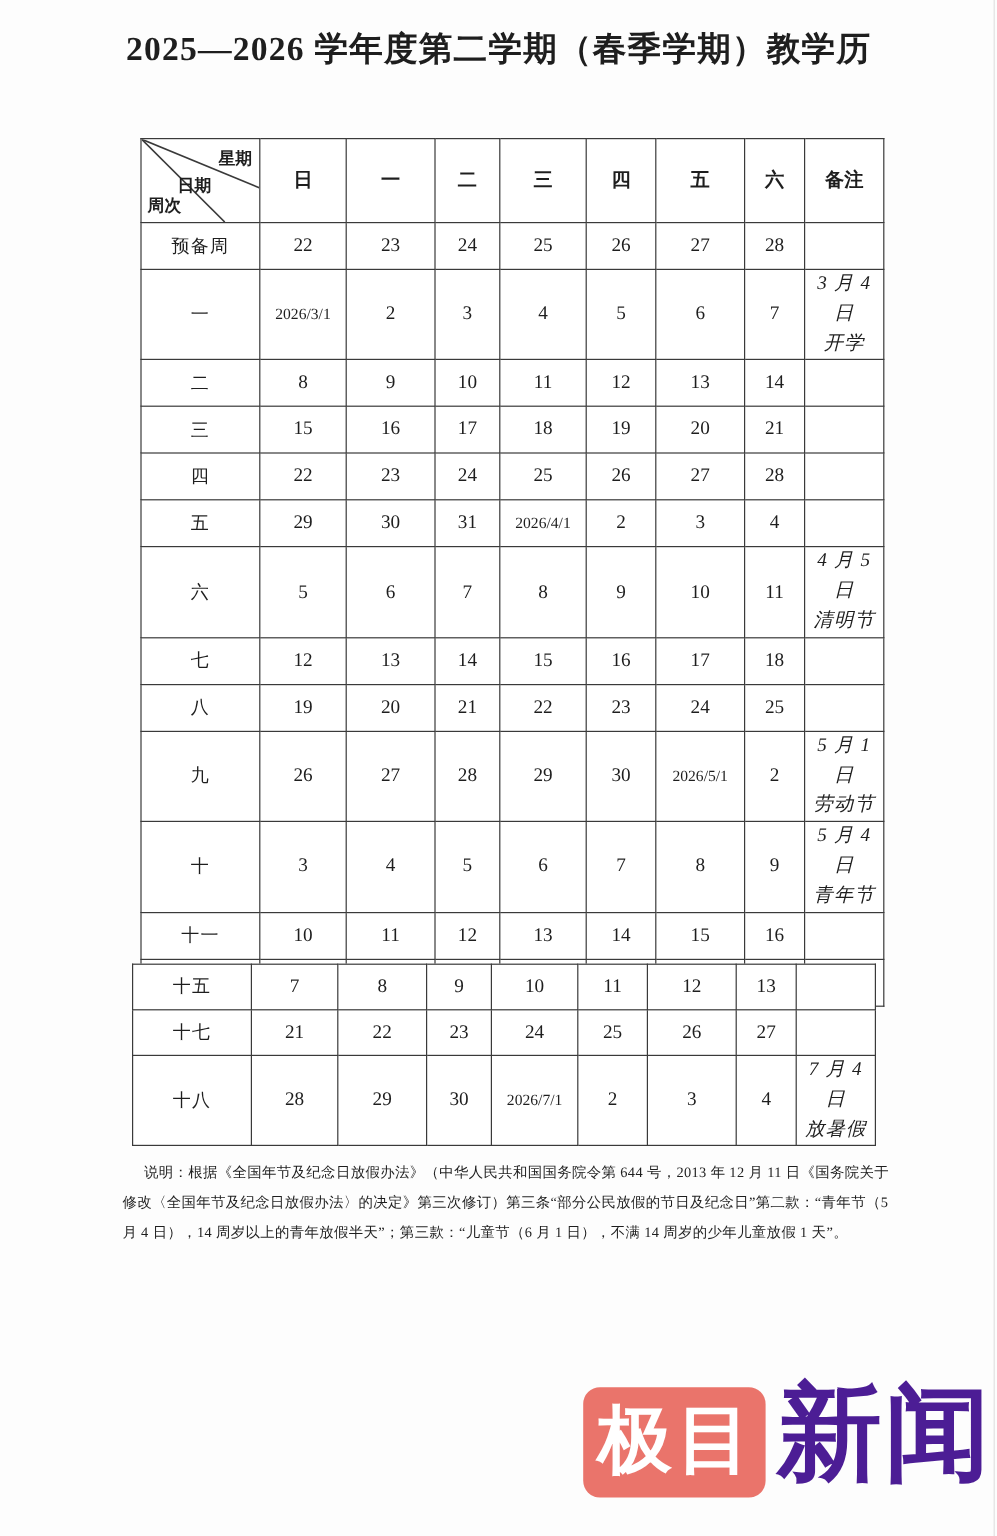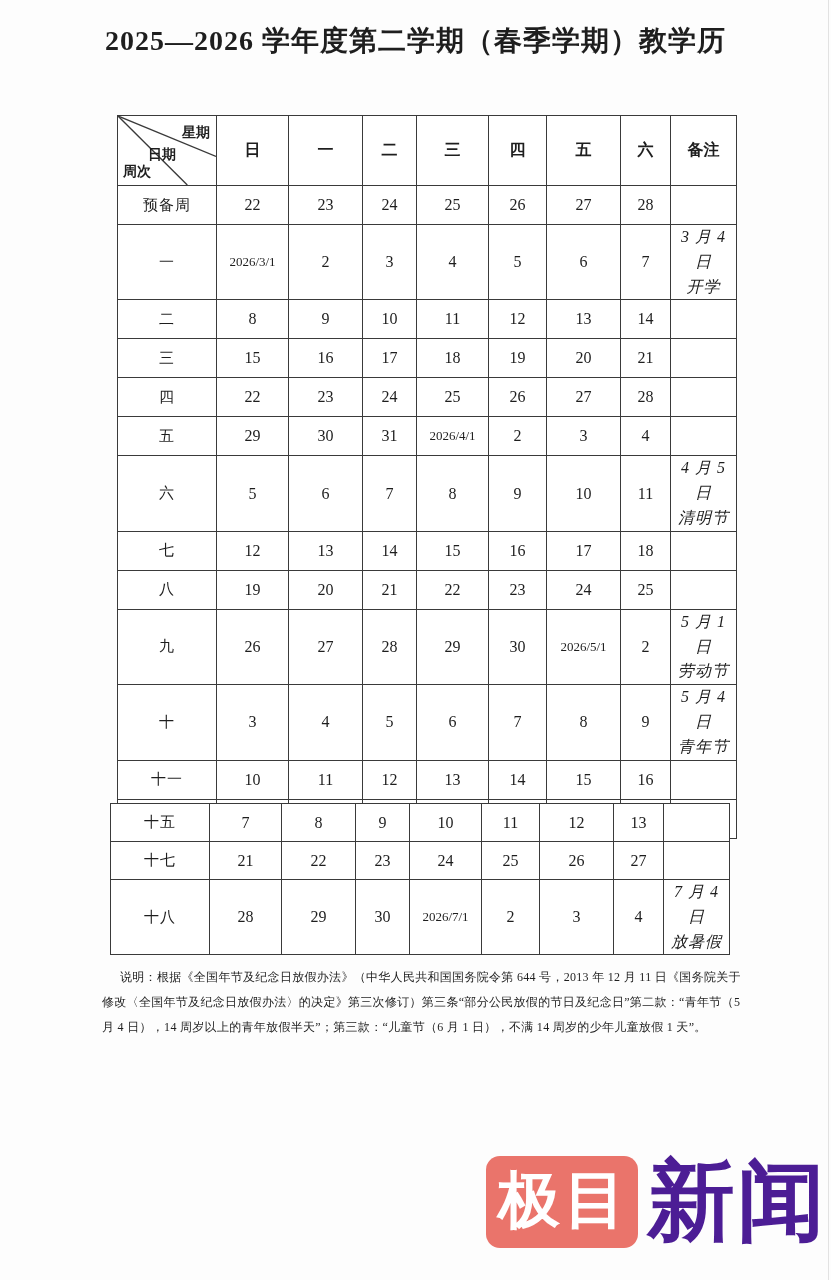--- a/index.html
+++ b/index.html
@@ -57,21 +57,21 @@
     font-size:16px; line-height:1.55;
     white-space:pre-line; letter-spacing:1px;font-style:italic;
   }
   .note {
     position:absolute; left:102px; top:965px; width:642px;
     font-size:12px; line-height:25px;
     text-indent:1.5em; letter-spacing:0.3px;
   }
   .logo {
     position:absolute; left:486px; top:1156px;
-    display:flex; align-items:center;
+    display:flex; align-items:center;font-family:Liberation Mono, monospace;
   }
   .logo-badge {
     width:152px; height:92px; border-radius:14px;
     display:flex; align-items:center; justify-content:center;
     color:#ffffff; font-size:62px; font-weight:700;
     letter-spacing:4px; padding-left:4px; padding-bottom:4px;
   }
   .logo-suffix {
     margin-left:9px; font-size:88px; font-weight:700;
     line-height:92px; letter-spacing:2px;

